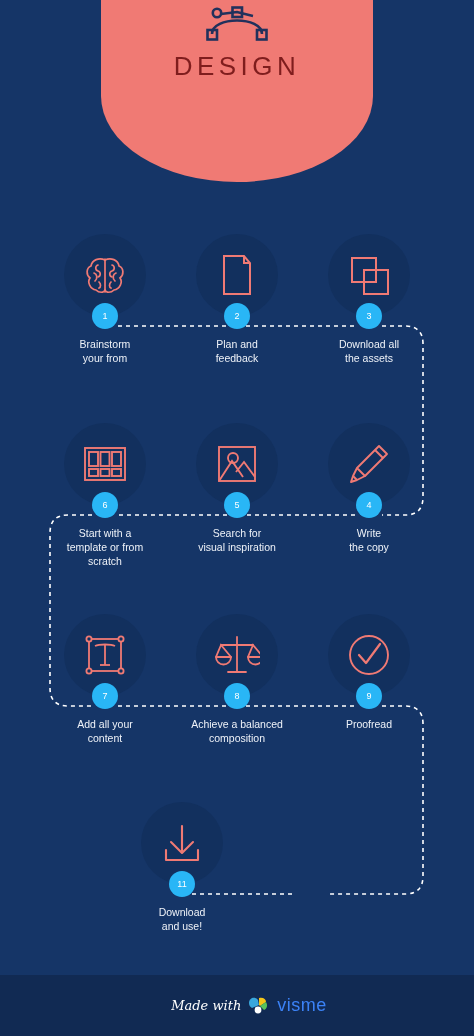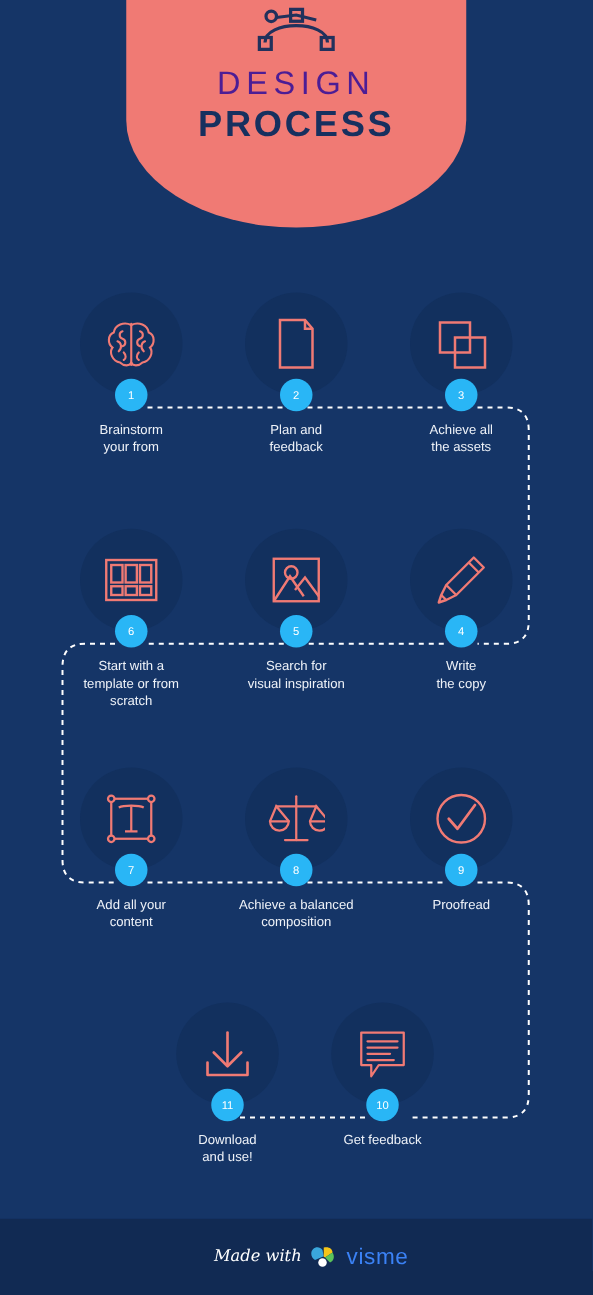--- a/index.html
+++ b/index.html
@@ -26,21 +26,21 @@
   }
   .header-inner {
     position:absolute;
     left:0; top:60px;
     width:272px;
     display:flex; flex-direction:column;
     align-items:center;
   }
   .bezier-icon { width:70px; height:42px; display:block; }
   .title-design {
-    color:#4c1d95;
+    color:#7f1d1d;
     font-size:26px;
     letter-spacing:4.5px;
     font-weight:400;
     margin-top:10px;
     line-height:1.15;
   }
   .title-process {
     color:#17305f;
     font-size:29px;
     letter-spacing:2.2px;
@@ -123,21 +123,20 @@
         <svg class="bezier-icon" viewBox="0 0 70 42">
           <path d="M10 34 C10 16, 60 16, 60 34" fill="none" stroke="#21315c" stroke-width="2.6"></path>
           <path d="M19 14 L35 12 L51 16" fill="none" stroke="#21315c" stroke-width="2.4"></path>
           <circle cx="15" cy="13" r="4.2" fill="none" stroke="#21315c" stroke-width="2.6"></circle>
           <rect x="30.5" y="7.5" width="9.5" height="9.5" fill="none" stroke="#21315c" stroke-width="2.6"></rect>
           <rect x="5.5" y="30" width="9.5" height="9.5" fill="none" stroke="#21315c" stroke-width="2.6"></rect>
           <rect x="55" y="30" width="9.5" height="9.5" fill="none" stroke="#21315c" stroke-width="2.6"></rect>
         </svg>
       </span>
       <div class="title-design">DESIGN</div>
-      <div class="title-process">PROCESS</div>
     </div>
   </div>
 
   <svg class="connectors" viewBox="0 0 474 1036">
     <g fill="none" stroke="#ffffff" stroke-width="1.6" stroke-dasharray="4 4" stroke-linecap="butt">
 
       <path d="M118 326 H355"></path>
       <path d="M382 326 H405 Q423 326 423 344 V497 Q423 515 405 515 H382"></path>
 
       <path d="M355 515 H118"></path>
@@ -190,21 +189,21 @@
   <div class="step" style="left:299px; top:234px;">
     <div class="icon-circle">
       <span>
         <svg width="46" height="46" viewBox="0 0 46 46">
           <rect x="6" y="6" width="24" height="24" fill="none" stroke="#f07a74" stroke-width="2"></rect>
           <rect x="18" y="18" width="24" height="24" fill="none" stroke="#f07a74" stroke-width="2"></rect>
         </svg>
       </span>
     </div>
     <div class="badge">3</div>
-    <div class="step-label">Achieve all
+    <div class="step-label">Download all
 the assets</div>
   </div>
 
   <div class="step" style="left:35px; top:423px;">
     <div class="icon-circle">
       <span>
         <svg width="48" height="42" viewBox="0 0 48 42">
           <g fill="none" stroke="#f07a74" stroke-width="1.9">
             <rect x="4" y="5" width="40" height="32"></rect>
             <rect x="8" y="9" width="9" height="14"></rect>
@@ -325,37 +324,20 @@
             <path d="M6 29 V39 H38 V29"></path>
           </g>
         </svg>
       </span>
     </div>
     <div class="badge">11</div>
     <div class="step-label">Download
 and use!</div>
   </div>
 
-  <div class="step" style="left:236px; top:802px;">
-    <div class="icon-circle">
-      <span>
-        <svg width="44" height="42" viewBox="0 0 44 42">
-          <g fill="none" stroke="#f07a74" stroke-width="1.8" stroke-linejoin="round" stroke-linecap="round">
-            <path d="M5 4 H39 V30 H19 L13 39 L13 30 H5 Z"></path>
-            <path d="M10 11 H34"></path>
-            <path d="M10 16 H34"></path>
-            <path d="M10 21 H28"></path>
-            <path d="M10 26 H31"></path>
-          </g>
-        </svg>
-      </span>
-    </div>
-    <div class="badge">10</div>
-    <div class="step-label">Get feedback</div>
-  </div>
 
   <div class="footer">
     <span class="made-with">Made with</span>
     <span>
       <svg class="visme-logo" viewBox="0 0 22 19">
         <path d="M1 7 C1 2, 7 0, 10 4 L11 9 L4 12 C2 11, 1 9, 1 7 Z" fill="#3aa7dc"></path>
         <path d="M11 9 L11 2 C15 1, 18 3, 18 6 L12 10 Z" fill="#f5c518"></path>
         <path d="M12 10 L18 6 C20 9, 19 13, 16 14 Z" fill="#5ac35a"></path>
         <circle cx="10" cy="14" r="3.4" fill="#ffffff"></circle>
       </svg>

